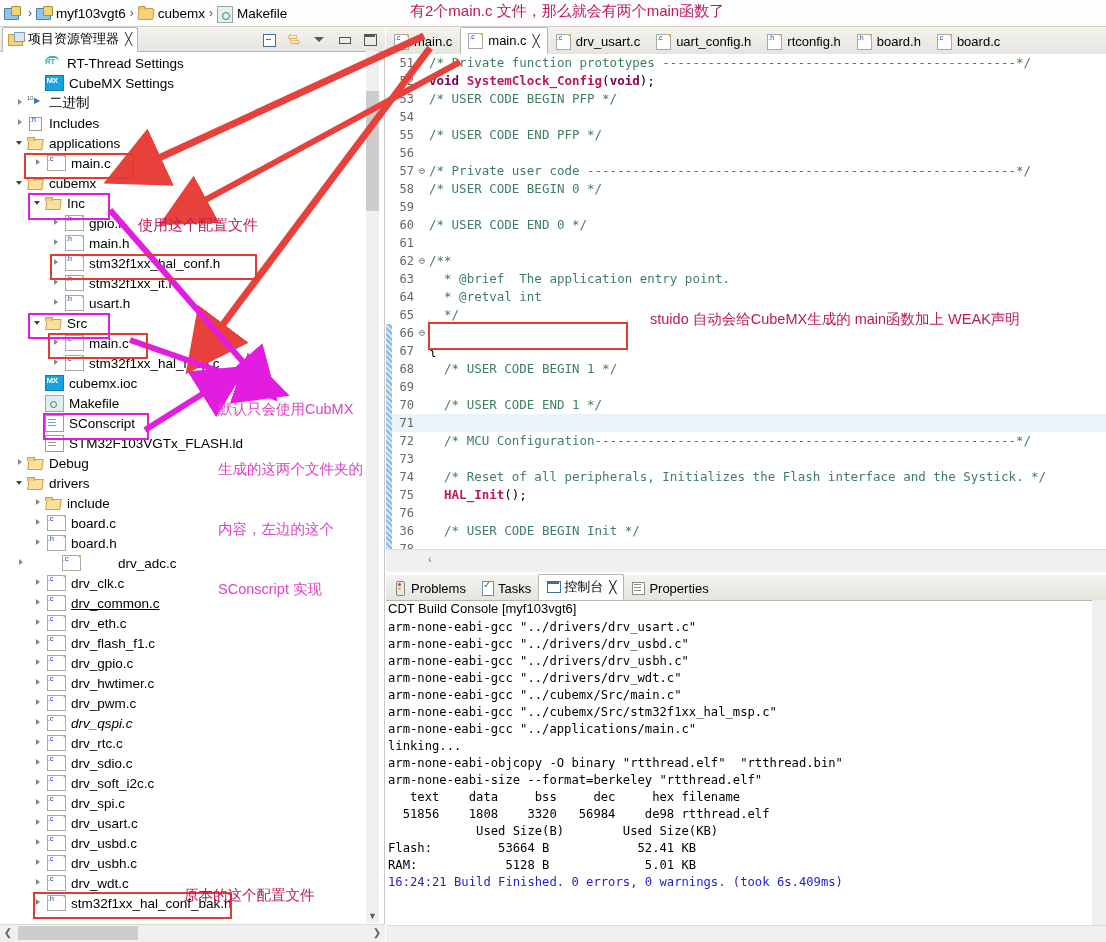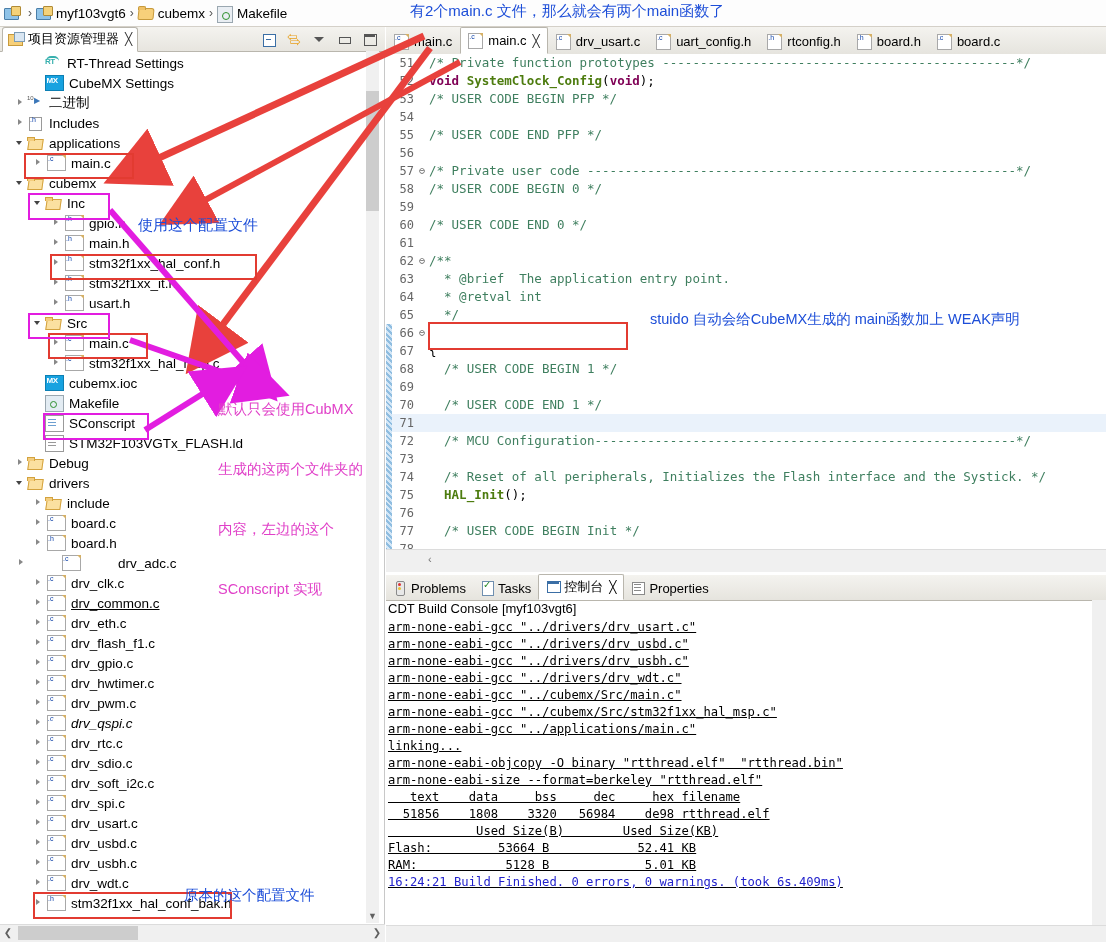--- a/index.html
+++ b/index.html
@@ -152,21 +152,21 @@
     position:absolute;left:0;top:27px;width:720px;height:496px;
     background:#fff;overflow:hidden;
     font-family:"DejaVu Sans Mono","Liberation Mono",monospace;font-size:12.5px;
   }
   .cline{height:18px;line-height:18px;display:flex;white-space:pre;}
   .gutter{width:28px;text-align:right;color:#666;flex:0 0 28px;padding-right:3px;font-size:12px;}
   .fold{width:10px;flex:0 0 10px;color:#666;font-size:10px;text-align:center;}
   .ctext{padding-left:2px;}
   .cm{color:#3f7f5f;}
   .kw{color:#7f0055;font-weight:bold;}
-  .fn{color:#4d7c0f;font-weight:bold;}
+  .fn{color:#be185d;font-weight:bold;}
   .hl-row{background:#eaf2fb;}
   #code-hscroll{position:absolute;left:0;bottom:0;width:720px;height:22px;background:#f0f0f0;border-top:1px solid #dcdcdc;}
   #code-hscroll .chl{position:absolute;left:42px;top:3px;color:#777;font-size:11px;}
 
   
   #console{position:absolute;left:386px;top:575px;width:720px;height:367px;background:#fff;}
   #console-tabs{
     position:absolute;left:0;top:0;width:720px;height:25px;
     background:linear-gradient(#f4f3ef,#e6e4de);border-bottom:1px solid #b9b6ad;
     display:flex;align-items:flex-end;
@@ -181,30 +181,29 @@
   .cic-cons:before{content:"";position:absolute;left:1px;top:1px;width:12px;height:10px;background:#fff;border:1.5px solid #3a6ea5;}
   .cic-cons:after{content:"";position:absolute;left:1px;top:1px;width:12px;height:3px;background:#3a6ea5;}
   .cic-prop:before{content:"";position:absolute;left:1px;top:1px;width:11px;height:11px;background:#fff;border:1px solid #8a8a8a;}
   .cic-prop:after{content:"";position:absolute;left:3px;top:3px;width:7px;height:1px;background:#8a8a8a;box-shadow:0 3px 0 0 #8a8a8a,0 6px 0 0 #8a8a8a;}
   .ctab .ccl{margin-left:6px;font-size:12px;font-weight:bold;}
   #console-title{position:absolute;left:2px;top:26px;font-size:13px;color:#000;}
   #console-body{
     position:absolute;left:2px;top:44px;width:700px;height:300px;
     font-family:"DejaVu Sans Mono","Liberation Mono",monospace;font-size:12.2px;line-height:17px;
     white-space:pre;
-    text-decoration:underline;
   }
   .cons-blue{color:#2222cc;}
   #console-hscroll{position:absolute;left:0;bottom:0;width:720px;height:16px;background:#f0f0f0;border-top:1px solid #dcdcdc;}
   #console-vscroll{position:absolute;right:0;top:25px;width:14px;height:326px;background:#f0f0f0;}
 
   
   #overlay{position:absolute;left:0;top:0;width:1106px;height:942px;pointer-events:none;}
   .anno-txt{position:absolute;white-space:pre;font-family:"Liberation Sans","DejaVu Sans",sans-serif;}
-  .red{color:#1d4ed8;}
+  .red{color:#be185d;}
   .magenta{color:#e040c8;}
   .boxR{position:absolute;border:2.5px solid #e23b31;}
   .boxM{position:absolute;border:2.5px solid #e21de0;}
 </style>
 </head>
 <body>
 
 <div id="breadcrumb">
   <span class="crumb">
     <span class="crumb-ic"><span class="ic-prj"></span></span>
@@ -524,21 +523,21 @@
       <div class="cline"><span class="gutter">67</span><span class="fold"></span><span class="ctext">{</span></div>
       <div class="cline"><span class="gutter">68</span><span class="fold"></span><span class="ctext">  <span class="cm">/* USER CODE BEGIN 1 */</span></span></div>
       <div class="cline"><span class="gutter">69</span><span class="fold"></span><span class="ctext"></span></div>
       <div class="cline"><span class="gutter">70</span><span class="fold"></span><span class="ctext">  <span class="cm">/* USER CODE END 1 */</span></span></div>
       <div class="cline hl-row"><span class="gutter">71</span><span class="fold"></span><span class="ctext"></span></div>
       <div class="cline"><span class="gutter">72</span><span class="fold"></span><span class="ctext">  <span class="cm">/* MCU Configuration--------------------------------------------------------*/</span></span></div>
       <div class="cline"><span class="gutter">73</span><span class="fold"></span><span class="ctext"></span></div>
       <div class="cline"><span class="gutter">74</span><span class="fold"></span><span class="ctext">  <span class="cm">/* Reset of all peripherals, Initializes the Flash interface and the Systick. */</span></span></div>
       <div class="cline"><span class="gutter">75</span><span class="fold"></span><span class="ctext">  <span class="fn">HAL_Init</span>();</span></div>
       <div class="cline"><span class="gutter">76</span><span class="fold"></span><span class="ctext"></span></div>
-      <div class="cline"><span class="gutter">77</span><span class="fold"></span><span class="ctext">  <span class="cm">/* USER CODE BEGIN Init */</span></span></div>
+      <div class="cline"><span class="gutter">36</span><span class="fold"></span><span class="ctext">  <span class="cm">/* USER CODE BEGIN Init */</span></span></div>
       <div class="cline"><span class="gutter">78</span><span class="fold"></span><span class="ctext"></span></div>
       <div style="position: absolute; left: 0px; top: 270px; width: 6px; height: 226px; background: repeating-linear-gradient(45deg, rgb(143, 189, 224) 0px, rgb(143, 189, 224) 2px, rgb(212, 231, 247) 2px, rgb(212, 231, 247) 4px);"></div>
     </div>
   <div id="code-hscroll">
     <span class="chl">‹</span>
   </div>
 </div>
 
 <div id="console">
   <div id="console-tabs">

